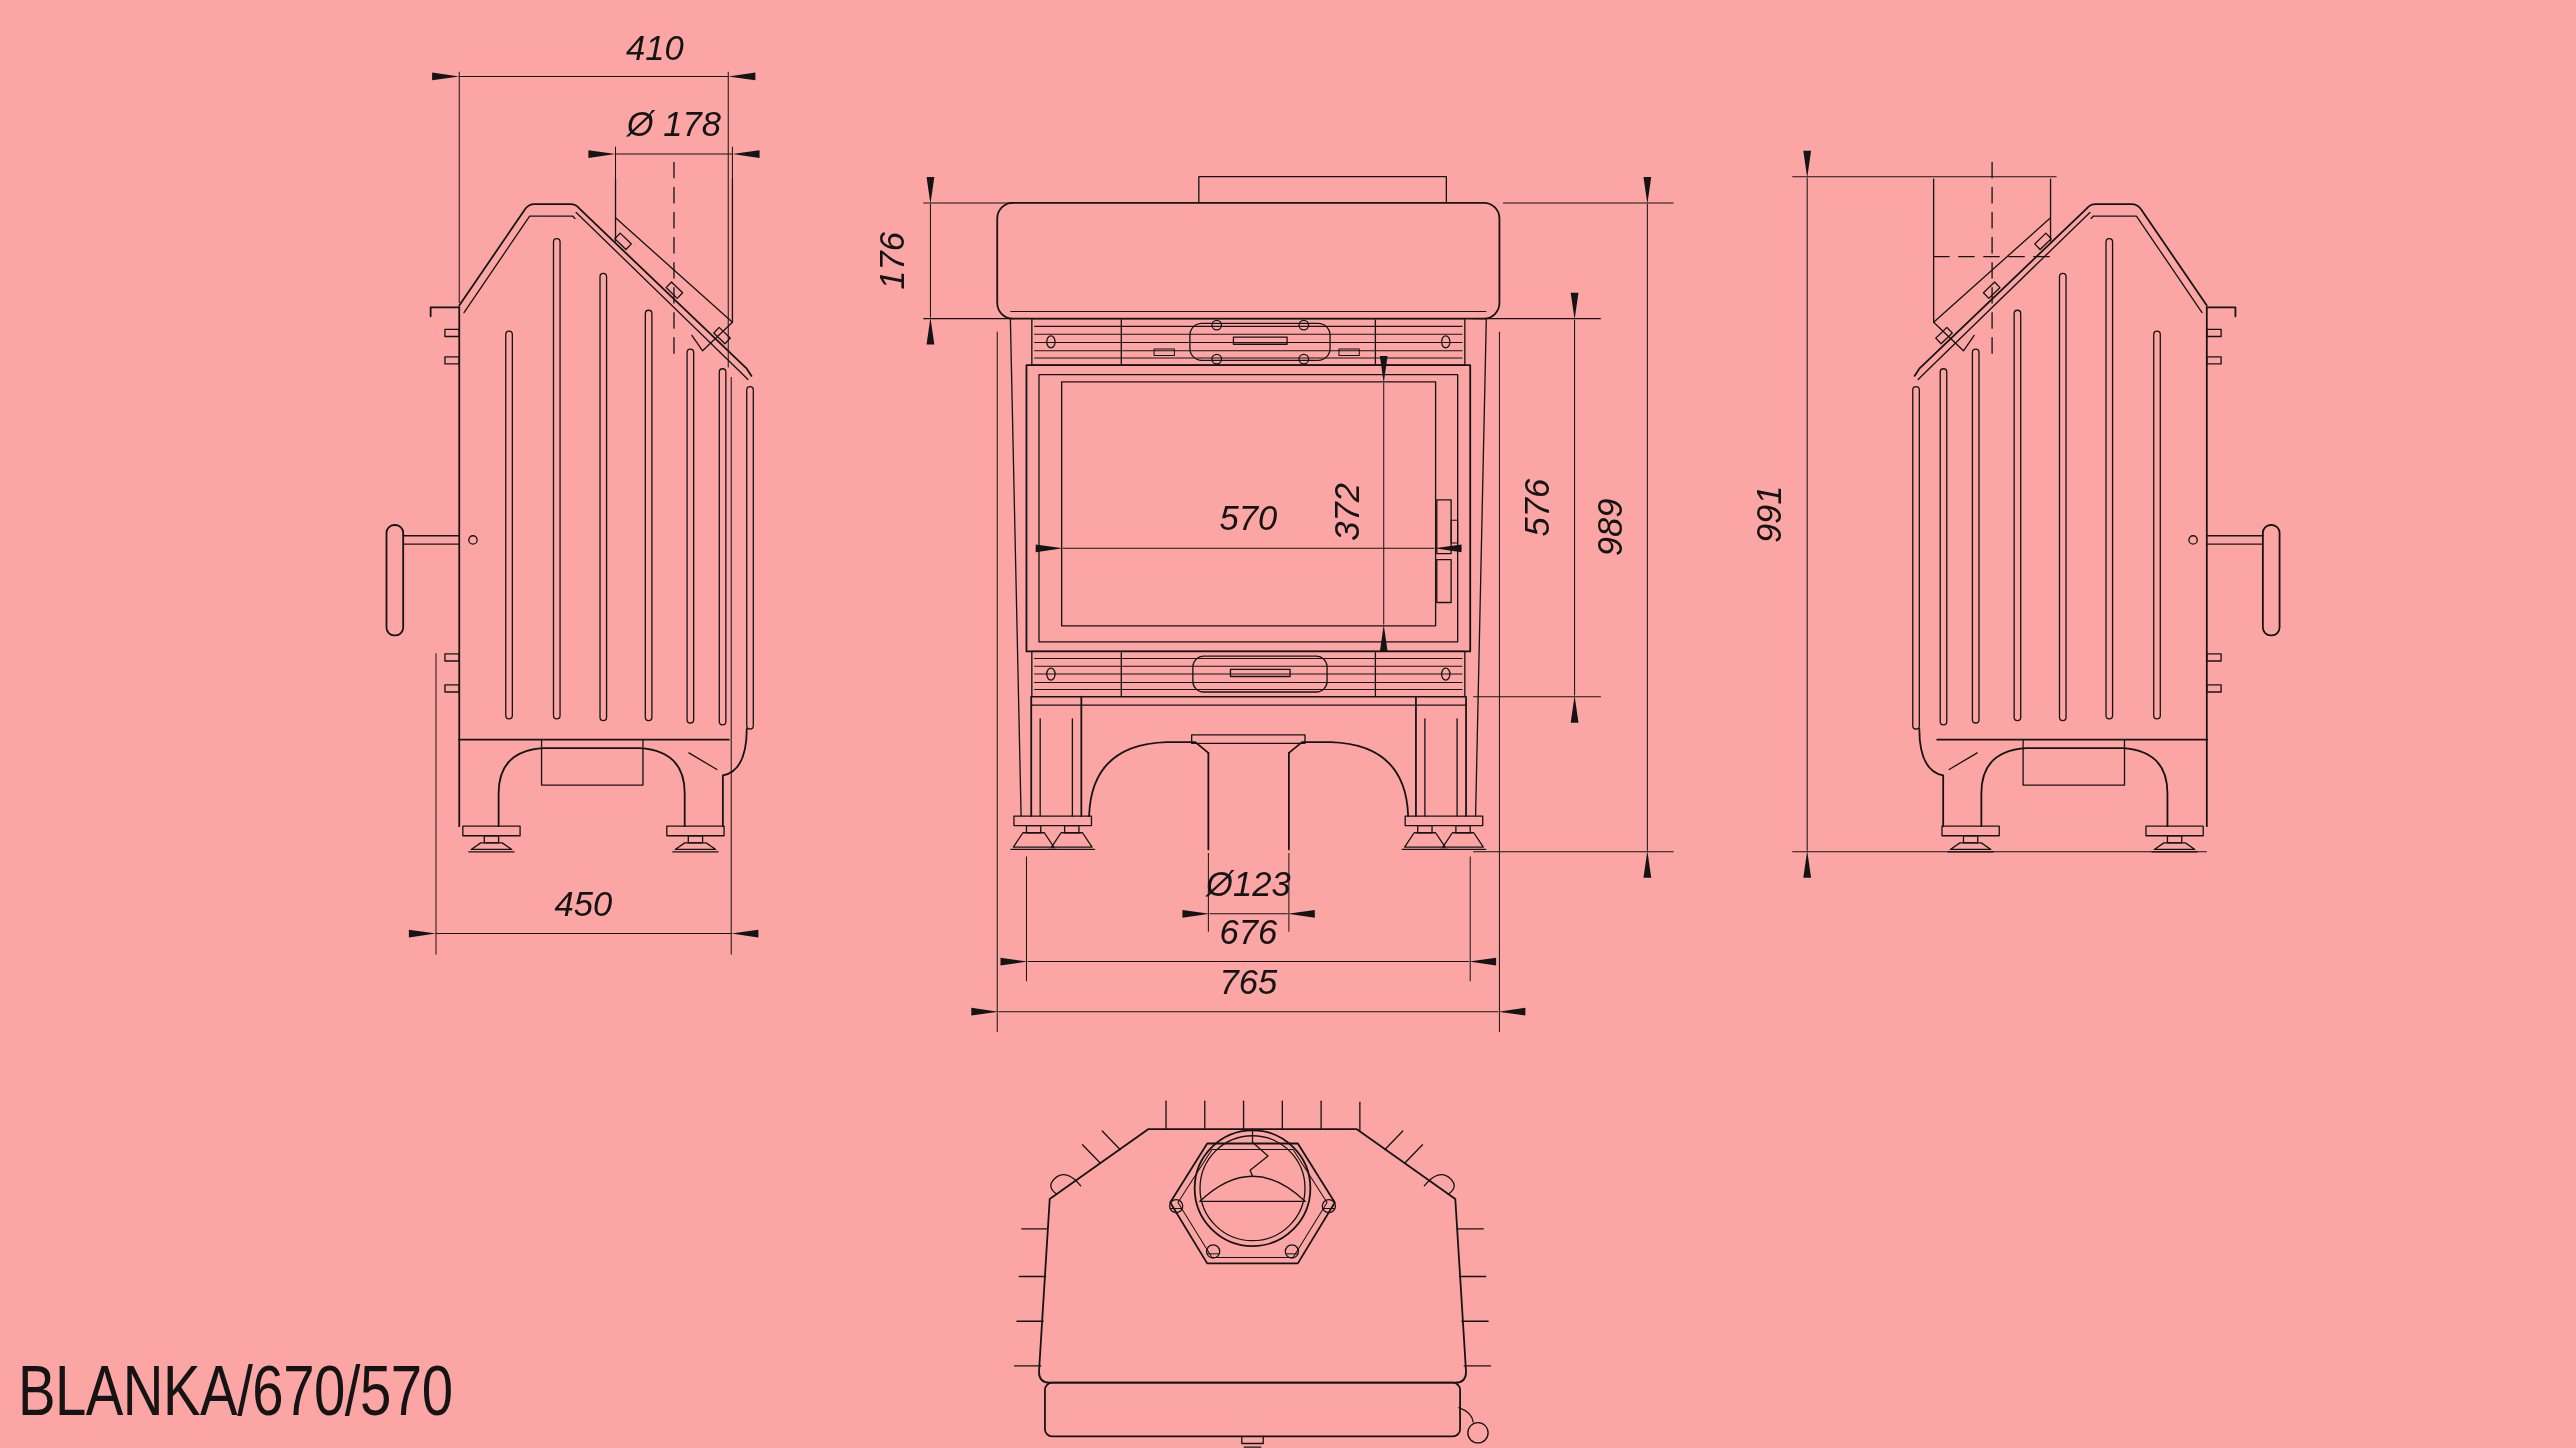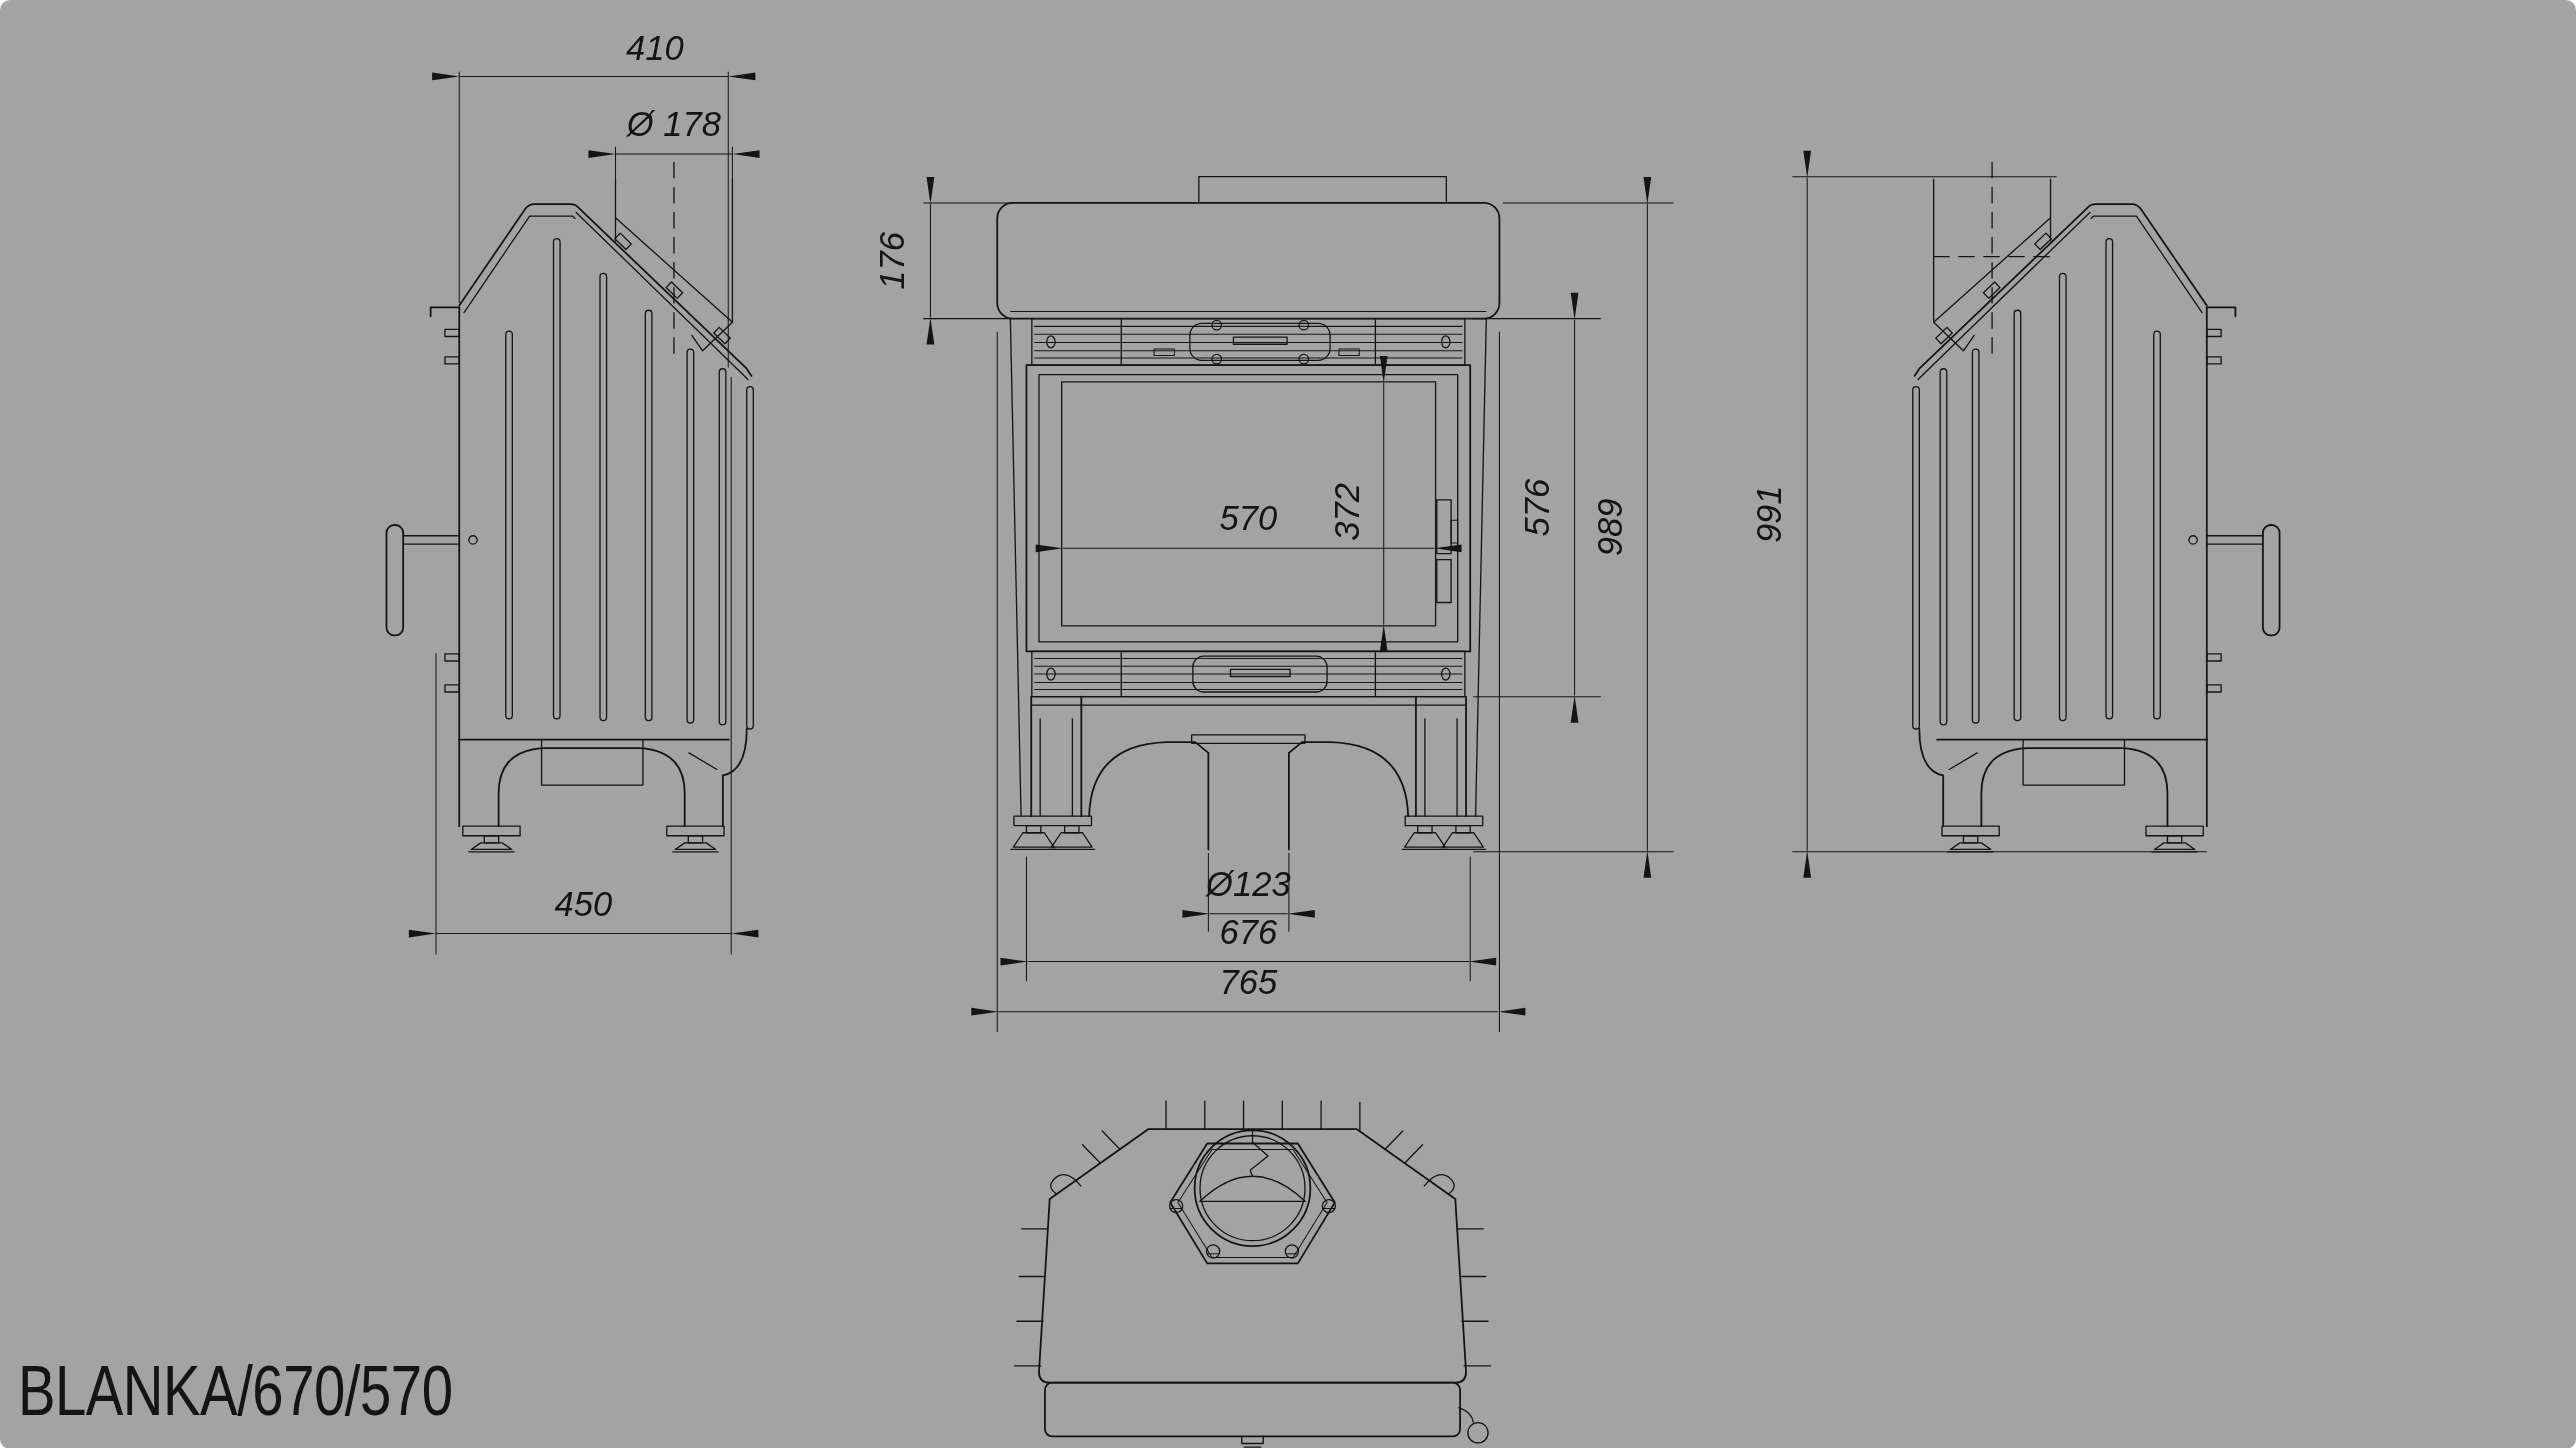--- a/index.html
+++ b/index.html
@@ -1,16 +1,16 @@
 <!DOCTYPE html>
 <html style="font-size:9.5px"><head>
 <meta charset="utf-8">
 <style>
   html,body{margin:0;padding:0;background:#fff;}
-  .stage{width:2576px;height:1449px;position:relative;background:#a3a3a3;overflow:hidden;border-radius:10px;}
+  .stage{width:2576px;height:1449px;position:relative;background:#fca5a5;overflow:hidden;}
   svg{display:block;}
   svg text{font-family:"Liberation Sans", sans-serif;fill:#141414;}
   .dimtxt{font-size:58px;font-style:italic;}
   .titletxt{font-size:118px;font-style:normal;letter-spacing:-1px;}
   .o{stroke:#141414;fill:none;stroke-width:3;stroke-linecap:round;stroke-linejoin:round;}
   .m{stroke:#141414;fill:none;stroke-width:2.2;stroke-linecap:round;stroke-linejoin:round;}
   .t{stroke:#141414;fill:none;stroke-width:1.7;stroke-linecap:butt;stroke-linejoin:round;}
   .dash{stroke-dasharray:26 16;}
 </style>
 </head>

